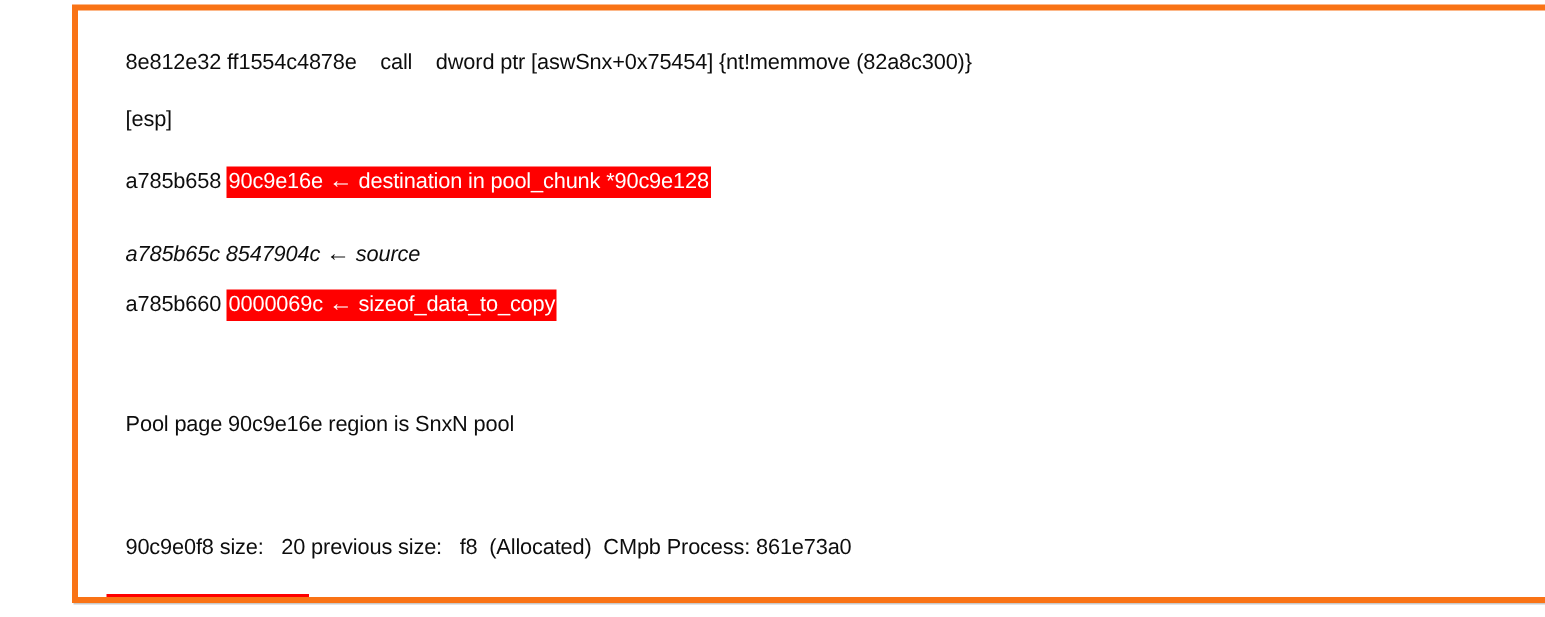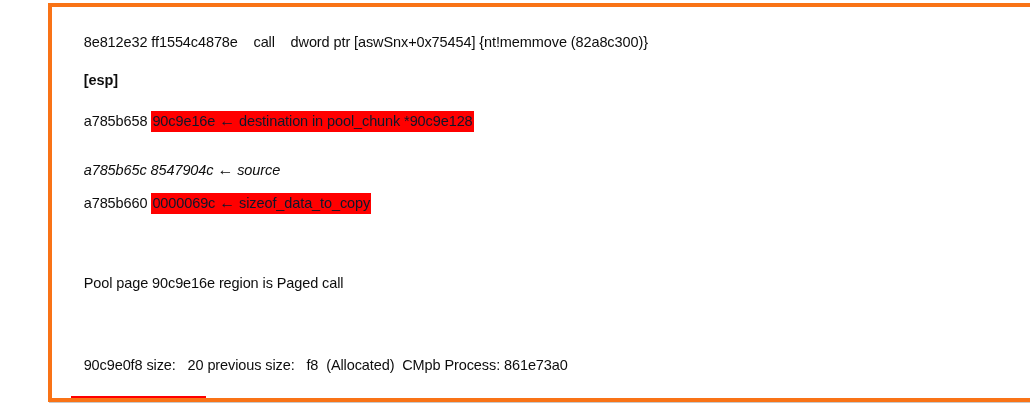--- a/index.html
+++ b/index.html
@@ -32,29 +32,29 @@
     right: 0;
     white-space: pre;
     font-family: "Liberation Sans", sans-serif;
     font-size: 14.5px;
     color: #0d0d0d;
     line-height: 19px;
     letter-spacing: -0.1px;
   }
   .hl {
     background: #ff0000;
-    color: #0f172a;
+    color: #ffffff;
     padding: 2px 1px 3px 1px;
   }
   .arrow {
     font-weight: bold;
     font-size: 16px;
   }
   .bold {
-    font-weight: bold;
+    font-weight: normal;
   }
   .caret {
     display: inline-block;
     width: 1px;
     height: 15px;
     background: #333333;
     vertical-align: -3px;
     margin: 0 -0.5px;
   }
   
@@ -93,21 +93,21 @@
   <div class="log-line r3 ind-a">
     <span>a785b65c 8547904c </span><span class="arrow">←</span><span> source</span>
   </div>
 
   <div class="log-line r4 ind-a">
     <span>a785b660 </span><span class="hl"><span>0000069c </span><span class="arrow">←</span><span> sizeof_data_to_copy</span></span>
   </div>
 
 
   <div class="log-line r6 ind-a">
-    <span>Pool page 90c9e16e region is Paged call</span>
+    <span>Pool page 90c9e16e region is SnxN pool</span>
   </div>
 
 
   <div class="log-line r8 ind-b">
     <span> 90c9e0f8 size:   20 previous size:   f8  (Allocated)  CMpb Process: 861e73a0</span>
   </div>
 
   <div class="log-line r9 ind-c">
     <span class="hl">*90c9e128 size:  418</span><span> previous size:   30  (Allocated) *SnxN</span>
   </div>

